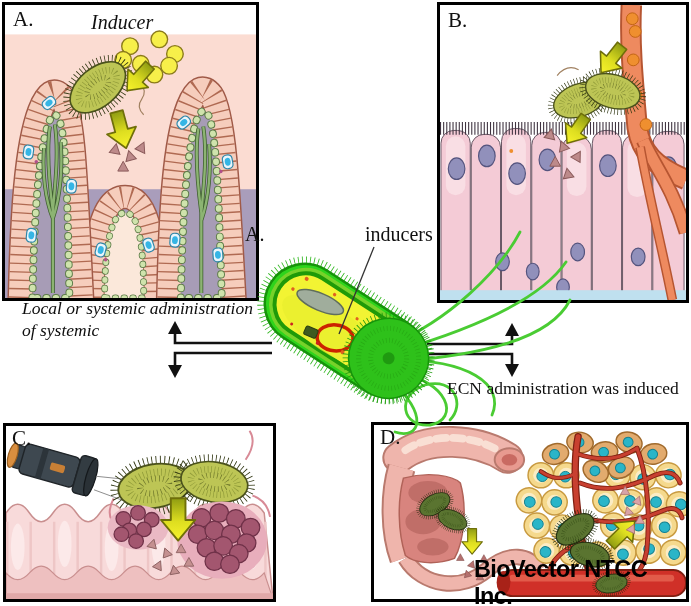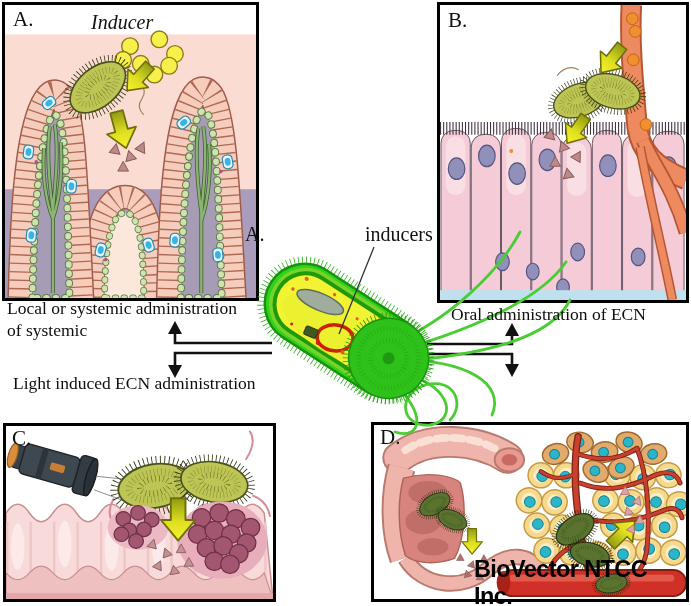--- a/index.html
+++ b/index.html
@@ -10,21 +10,21 @@
   #panelB{left:437px;top:2px;width:252px;height:301px;}
   #panelC{left:3px;top:423px;width:273px;height:179px;}
   #panelD{left:371px;top:422px;width:318px;height:180px;}
   .panel svg{position:absolute;left:0;top:0;width:100%;height:100%;}
   .plabel{position:absolute;font-size:21px;color:#111;z-index:6;}
   .txt{position:absolute;color:#111;z-index:6;}
   #inducerTitle{left:86px;top:6px;font-size:20px;font-style:italic;}
   #plasmidLabel{left:365px;top:223px;font-size:20px;z-index:8;}
   #strayA{left:245px;top:223px;font-size:20px;z-index:8;}
   .caption{position:absolute;font-size:17.5px;line-height:22px;color:#0e0e0e;z-index:7;}
-  #capA{left:7px;top:297px;}
+  #capA{left:22px;top:297px;font-style:italic;}
   #capB{left:451px;top:303px;}
   #capC{left:13px;top:372px;}
   #capD{left:447px;top:377px;}
   #watermark{position:absolute;left:474px;top:556px;font-family:"Liberation Sans",sans-serif;
              font-weight:bold;font-size:23.5px;letter-spacing:-0.6px;color:#000;z-index:9;}
   #overlay{position:absolute;left:0;top:0;width:691px;height:606px;z-index:5;pointer-events:none;}
 </style>
 </head>
 <body>
 
@@ -469,21 +469,19 @@
   <line x1="374" y1="247" x2="339" y2="334" stroke="#333" stroke-width="1.3"></line>
 </svg>
 
 <div class="txt" id="plasmidLabel">inducers</div>
 <div class="txt" id="strayA">A.</div>
 
 <div class="caption" id="capA">
   <span>Local or systemic administration</span><br>
   <span>of systemic</span>
 </div>
-<div class="caption" id="capB">Oral administration of ECN</div>
-<div class="caption" id="capC">Light induced ECN administration</div>
 <div class="caption" id="capD">
-  <br>
+  <span>ECN administration was induced</span><br>
 </div>
 
 <div id="watermark">BioVector NTCC Inc.</div>
 
 </div>
 
 </body></html>

